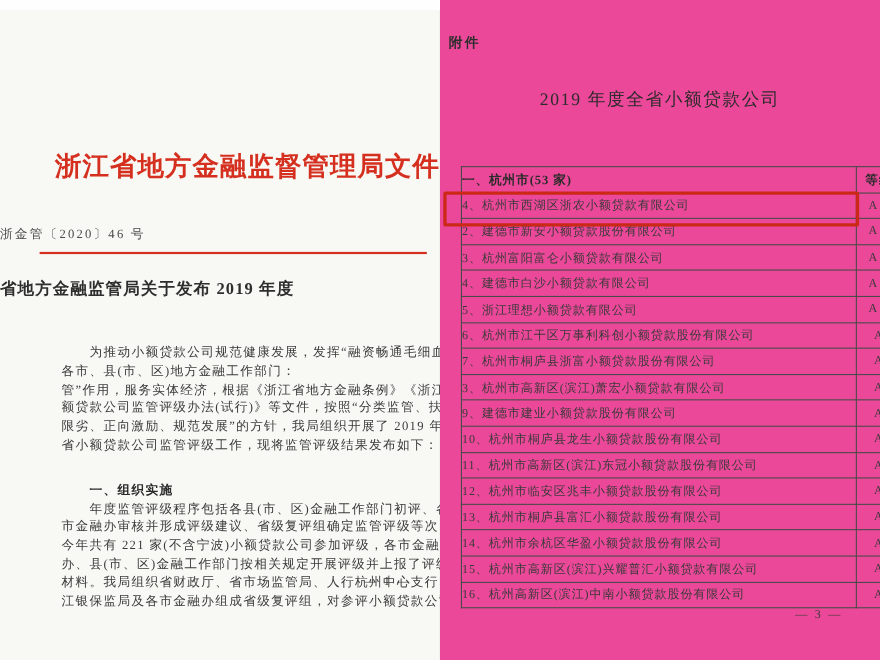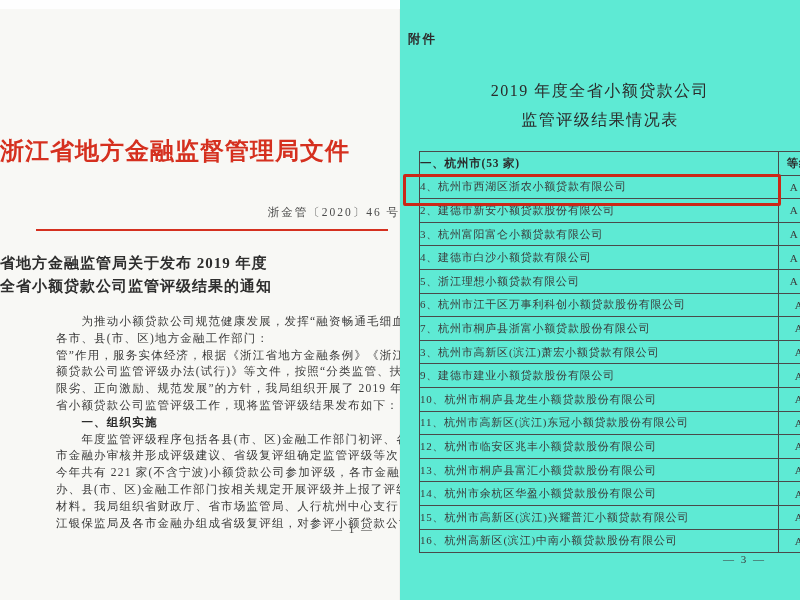--- a/index.html
+++ b/index.html
@@ -4,48 +4,48 @@
 <style>
   html,body{margin:0;padding:0;background:#ffffff;}
   .canvas{
     position:relative;width:800px;height:600px;overflow:hidden;
     background:#fefefe;
     font-family:"Liberation Serif","DejaVu Serif",serif;
     color:#363636;
   }
   .page{position:absolute;top:0;bottom:0;}
   .page-left{left:0;width:400px;top:9px;background:#f8f8f5;box-shadow:inset -1px 0 0 rgba(0,0,0,0.03);}
-  .page-right{left:400px;width:400px;background:#5eead4;}
+  .page-right{left:400px;width:400px;background:#ec4899;}
 
   
   .agency-header{
     position:absolute;top:126px;left:0;width:100%;
-    text-align:left;font-size:24px;font-weight:bold;
+    text-align:right;font-size:24px;font-weight:bold;
     color:#d5301f;letter-spacing:1px;white-space:nowrap;
   }
   .doc-number{
     position:absolute;top:196px;left:0;width:100%;
-    text-align:right;font-size:11.5px;color:#4a4a4a;letter-spacing:2px;
+    text-align:left;font-size:11.5px;color:#4a4a4a;letter-spacing:2px;
   }
   .red-rule{
     position:absolute;top:220px;left:36px;width:352px;height:2px;
     background:#d5301f;
   }
   .notice-title{
     position:absolute;top:243px;left:0;width:100%;
     text-align:left;font-size:15px;font-weight:bold;
     line-height:23px;letter-spacing:1px;color:#2e2e2e;
   }
   .notice-body{
     position:absolute;top:304px;left:56px;width:318px;
     font-size:11.5px;line-height:16.8px;letter-spacing:1.2px;
     color:#3a3a3a;
   }
   .notice-body .line{white-space:nowrap;}
-  .notice-body .line.bold{font-weight:bold;color:#2b2b2b;}
+  .notice-body .line.bold{font-weight:bold;color:#2b2b2b;margin-top:24px;}
   .page-num-left{
     position:absolute;top:514px;right:26px;
     font-size:11px;letter-spacing:2px;color:#3a3a3a;
   }
 
   
   .attachment-label{
     position:absolute;top:31px;left:8px;
     font-size:12.5px;font-weight:bold;letter-spacing:2px;color:#2e2e2e;
   }
@@ -80,21 +80,20 @@
 <body>
 
 <div class="canvas">
 
   <div class="page page-left">
     <div class="agency-header">浙江省地方金融监督管理局文件</div>
     <div class="doc-number">浙金管〔2020〕46 号</div>
     <div class="red-rule"></div>
     <div class="notice-title">
       <div>省地方金融监管局关于发布 2019 年度</div>
-      <div>全省小额贷款公司监管评级结果的通知</div>
     </div>
     <div class="notice-body">
       <div class="line">　　为推动小额贷款公司规范健康发展，发挥“融资畅通毛细血</div>
       <div class="line">各市、县(市、区)地方金融工作部门：</div>
       <div class="line">管”作用，服务实体经济，根据《浙江省地方金融条例》《浙江省小</div>
       <div class="line">额贷款公司监管评级办法(试行)》等文件，按照“分类监管、扶优</div>
       <div class="line">限劣、正向激励、规范发展”的方针，我局组织开展了 2019 年度全</div>
       <div class="line">省小额贷款公司监管评级工作，现将监管评级结果发布如下：</div>
       <div class="line bold">　　一、组织实施</div>
       <div class="line">　　年度监管评级程序包括各县(市、区)金融工作部门初评、各</div>
@@ -104,21 +103,20 @@
       <div class="line">材料。我局组织省财政厅、省市场监管局、人行杭州中心支行、浙</div>
       <div class="line">江银保监局及各市金融办组成省级复评组，对参评小额贷款公司</div>
     </div>
     <div class="page-num-left">— 1 —</div>
   </div>
 
   <div class="page page-right">
     <div class="attachment-label">附件</div>
     <div class="table-title">
       <div>2019 年度全省小额贷款公司</div>
-      <div>监管评级结果情况表</div>
     </div>
 
     <table class="rating">
       <tbody>
           <tr class="head">
         <td class="name">一、杭州市(53 家)</td>
         <td class="grade">等级</td>
       </tr>
       <tr>
             <td class="name">4、杭州市西湖区浙农小额贷款有限公司</td>

